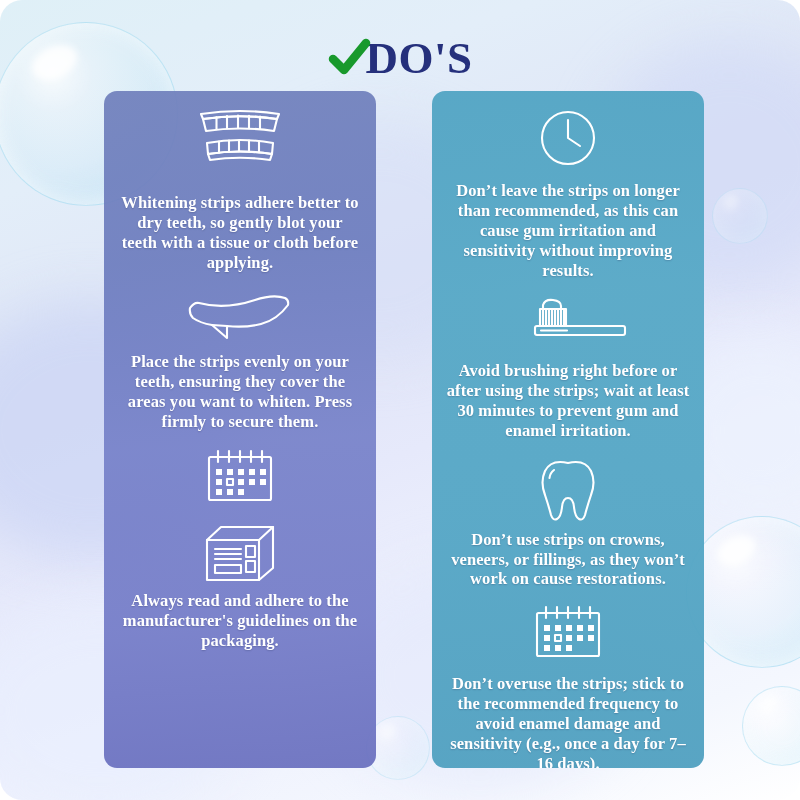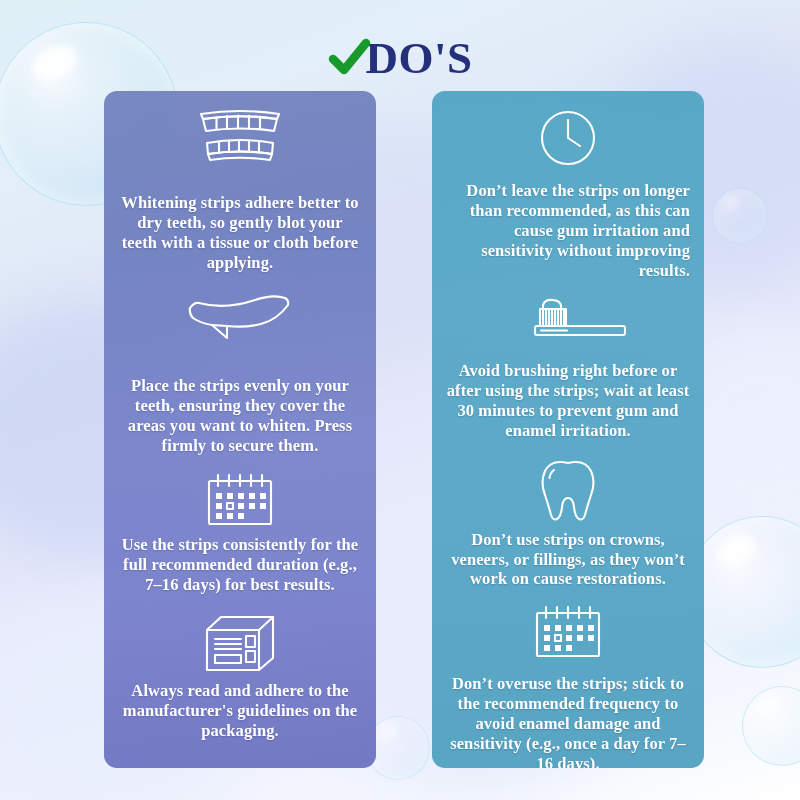--- a/index.html
+++ b/index.html
@@ -19,20 +19,21 @@
     height: 800px;
     overflow: hidden;
     background: linear-gradient(160deg,
         #dff0f7 0%,
         #e3eef9 18%,
         #dfe4f6 38%,
         #e6e9fb 55%,
         #eef1fd 72%,
         #f4f7fe 88%,
         #ffffff 100%);
+    border-radius: 22px;
   }
 
   
   .blob {
     position: absolute;
     border-radius: 50%;
     filter: blur(26px);
     pointer-events: none;
   }
 
@@ -146,25 +147,25 @@
     font-size: 16.5px;
     line-height: 1.21;
     color: #ffffff;
     text-align: center;
     letter-spacing: 0.1px;
     margin: 7px 0 0 0;
     text-shadow: 0 1px 1.5px rgba(40,50,90,0.28);
   }
 
   #panel-dos .item:nth-child(1) .item-text { margin-top: 22px; }
-  #panel-dos .item:nth-child(2) { margin-top: 17px; gap: 24px; }
+  #panel-dos .item:nth-child(2) { margin-top: 17px; }
   #panel-dos .item:nth-child(3) { margin-top: 16px; }
   #panel-dos .item:nth-child(4) { margin-top: 18px; }
 
-  #panel-donts .item:nth-child(1) .item-text { margin-top: 12px; text-align: right; }
+  #panel-donts .item:nth-child(1) .item-text { margin-top: 12px; }
   #panel-donts .item:nth-child(2) { margin-top: 17px; gap: 12px; }
   #panel-donts .item:nth-child(3) { margin-top: 16px; }
   #panel-donts .item:nth-child(4) { margin-top: 15px; gap: 7px; }
 
   .ico-stroke {
     fill: none;
     stroke: #ffffff;
     stroke-width: 2.1;
     stroke-linecap: round;
     stroke-linejoin: round;
@@ -241,21 +242,20 @@
           <rect x="12" y="31" width="6" height="6"></rect>
           <rect x="34" y="31" width="6" height="6"></rect>
           <rect x="45" y="31" width="6" height="6"></rect>
           <rect x="56" y="31" width="6" height="6"></rect>
           <rect x="12" y="41" width="6" height="6"></rect>
           <rect x="23" y="41" width="6" height="6"></rect>
           <rect x="34" y="41" width="6" height="6"></rect>
         </g>
         <rect class="ico-stroke" x="23" y="31" width="6" height="6" stroke-width="1.6"></rect>
       </svg>
-      <p class="item-text">Use the strips consistently for the full recommended duration (e.g., 7–16 days) for best results.</p>
     </div>
 
     <div class="item">
       <svg class="item-icon" width="78" height="62" viewBox="0 0 78 62">
         <path class="ico-stroke" d="M6 18 L20 5 L72 5 L72 46 L58 58 L6 58 Z"></path>
         <path class="ico-stroke" d="M6 18 L58 18 L58 58 M58 18 L72 5"></path>
         <path class="ico-stroke" d="M14 27 L40 27 M14 32 L40 32 M14 37 L40 37"></path>
         <rect class="ico-stroke" x="14" y="43" width="26" height="8"></rect>
         <rect class="ico-stroke" x="45" y="24" width="9" height="11"></rect>
         <rect class="ico-stroke" x="45" y="39" width="9" height="11"></rect>

